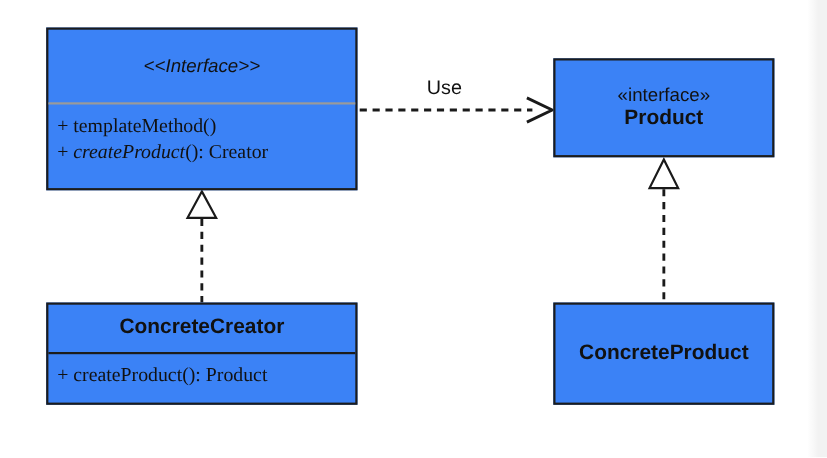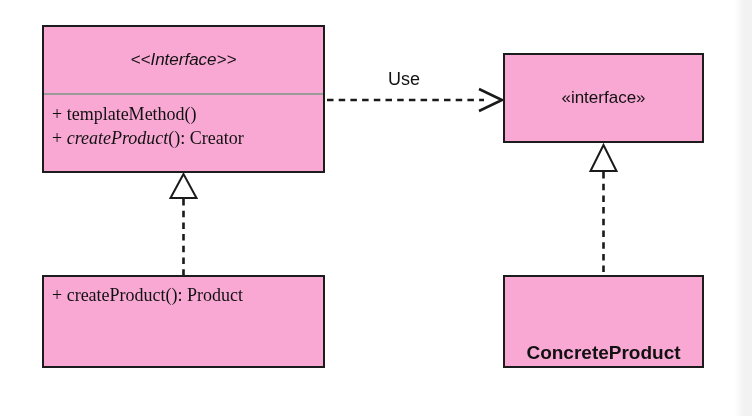--- a/index.html
+++ b/index.html
@@ -48,21 +48,21 @@
     stroke-linejoin: miter;
   }
   .triangle-head {
     stroke: var(--edge);
     stroke-width: 2;
     fill: #ffffff;
     stroke-linejoin: miter;
   }
   .uml-box {
     position: absolute;
-    background: #f9a8d4;
+    background: #3b82f6;
     border: 2px solid var(--border);
   }
   .box-head {
     display: flex;
     flex-direction: column;
     align-items: center;
     justify-content: center;
     line-height: 1.18;
   }
   .stereotype { font-size: 17px; }
@@ -80,21 +80,21 @@
   .box-creator .box-head { height: 68px; border-bottom: 2px solid var(--creator-divider); }
 
   .box-product { left: 503px; top: 53px; width: 201px; height: 90px; }
   .box-product .box-head { height: 100%; justify-content: center; }
 
   .box-concrete-creator { left: 42px; top: 275px; width: 283px; height: 93px; }
   .box-concrete-creator .box-head { height: 45px; border-bottom: 2px solid var(--border); }
   .box-concrete-creator .methods { padding-top: 7px; }
 
   .box-concrete-product { left: 503px; top: 275px; width: 201px; height: 93px; }
-  .box-concrete-product .box-head { height: 100%; margin-top: 32px; }
+  .box-concrete-product .box-head { height: 100%; }
 
   .use-label {
     position: absolute;
     left: 388px; top: 68px;
     width: 56px;
     text-align: left;
     font-size: 18px;
     line-height: 22px;
   }
 </style>
@@ -128,24 +128,28 @@
     </div>
     <div class="methods">
       <div><span>+ templateMethod()</span></div>
       <div><span>+ </span><span class="italic">createProduct</span><span>(): Creator</span></div>
     </div>
   </div>
 
   <div class="uml-box box-product">
     <div class="box-head">
       <div class="stereotype">«interface»</div>
+      <div class="cls-name">Product</div>
     </div>
   </div>
 
   <div class="uml-box box-concrete-creator">
+    <div class="box-head">
+      <div class="cls-name">ConcreteCreator</div>
+    </div>
     <div class="methods">
       <div>+ createProduct(): Product</div>
     </div>
   </div>
 
   <div class="uml-box box-concrete-product">
     <div class="box-head">
       <div class="cls-name">ConcreteProduct</div>
     </div>
   </div>

